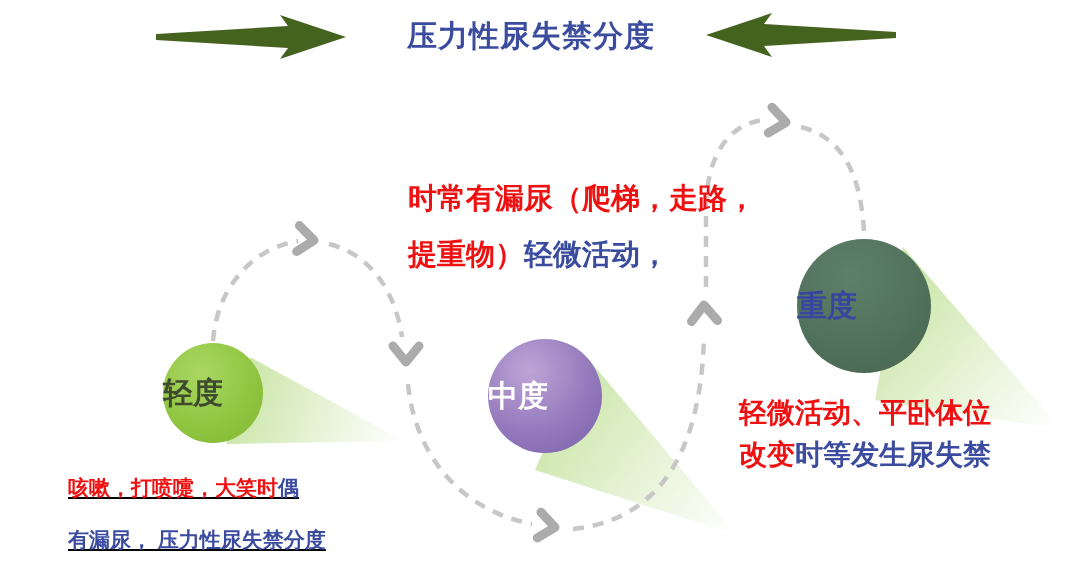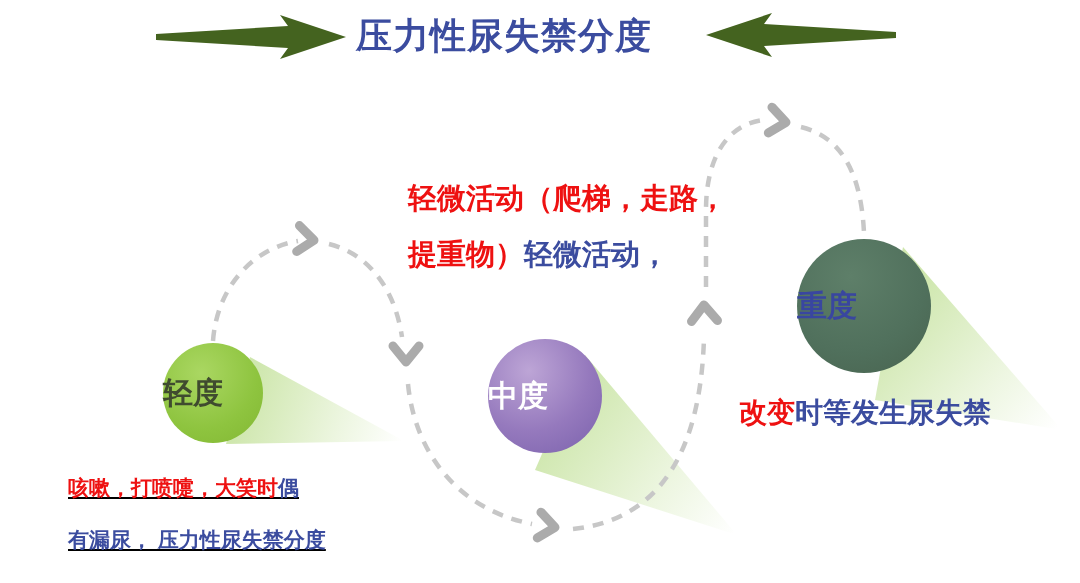--- a/index.html
+++ b/index.html
@@ -1,20 +1,20 @@
 <!DOCTYPE html>
 <html><head>
 <meta charset="utf-8">
 <style>
   html,body{margin:0;padding:0;background:#fff;}
   #stage{position:relative;width:1080px;height:583px;background:#ffffff;overflow:hidden;
          font-family:"Liberation Sans","DejaVu Sans",sans-serif;font-weight:700;}
   .abs{position:absolute;}
   #diagram-svg{left:0;top:0;z-index:1;}
-  #title{left:356px;top:10px;width:350px;font-size:36px;line-height:52px;
+  #title{left:356px;top:10px;width:350px;text-align:center;font-size:30px;line-height:52px;
          color:#3B4C9F;letter-spacing:1px;z-index:3;white-space:nowrap;}
   .header-arrow{z-index:3;}
   .circle{border-radius:50%;display:flex;align-items:center;justify-content:flex-start;z-index:2;}
   #circle-mild{left:163px;top:343px;width:100px;height:100px;
      background:radial-gradient(circle at 38% 30%, #aad762, #8ec43f 60%, #82b733);}
   #circle-moderate{left:488px;top:339px;width:114px;height:114px;
      background:radial-gradient(circle at 36% 28%, #bda5d6, #9579bd 55%, #7a61ac);}
   #circle-severe{left:797px;top:239px;width:134px;height:134px;
      background:radial-gradient(circle at 40% 28%, #5e7f69, #50705c 60%, #48634f);}
   .circle-label{font-size:30px;}
@@ -86,26 +86,27 @@
     <span class="circle-label">轻度</span>
   </div>
   <div id="circle-moderate" class="abs circle">
     <span class="circle-label">中度</span>
   </div>
   <div id="circle-severe" class="abs circle">
     <span class="circle-label">重度</span>
   </div>
 
   <div id="note-moderate" class="abs note">
-    <div><span class="red">轻微活动（爬梯，走路，</span></div>
+    <div><span class="red">时常有漏尿（爬梯，走路，</span></div>
     <div><span class="red">提重物）</span><span class="blue">轻微活动，</span></div>
   </div>
 
   <div id="note-mild" class="abs note">
     <div><span class="red">咳嗽，打喷嚏，大笑时</span><span class="blue">偶</span></div>
     <div><span class="blue">有漏尿， 压力性尿失禁分度</span></div>
   </div>
 
   <div id="note-severe" class="abs note">
+    <div><span class="red">轻微活动、平卧体位</span></div>
     <div><span class="red">改变</span><span class="blue">时等发生尿失禁</span></div>
   </div>
 
 </div>
 
 </body></html>

